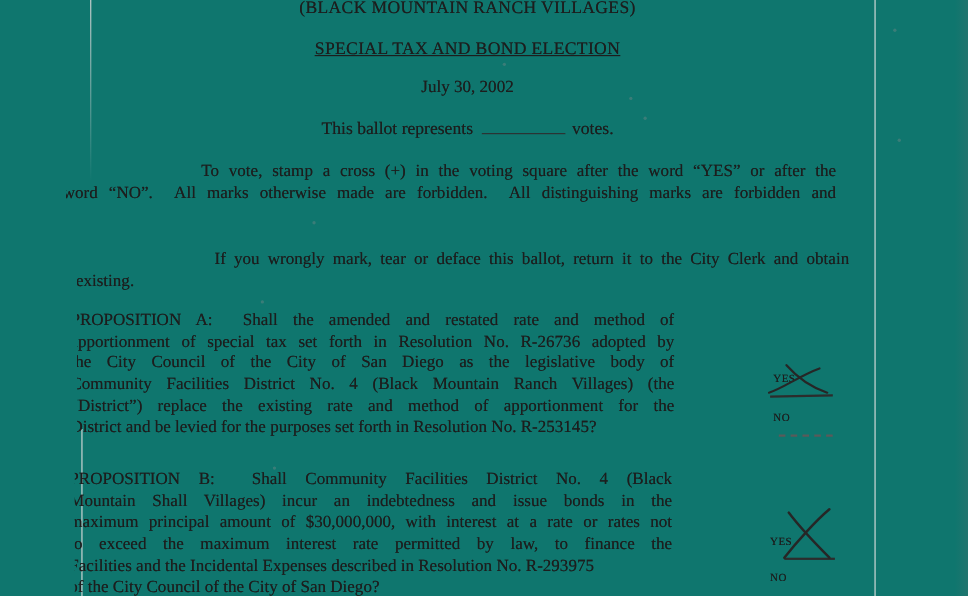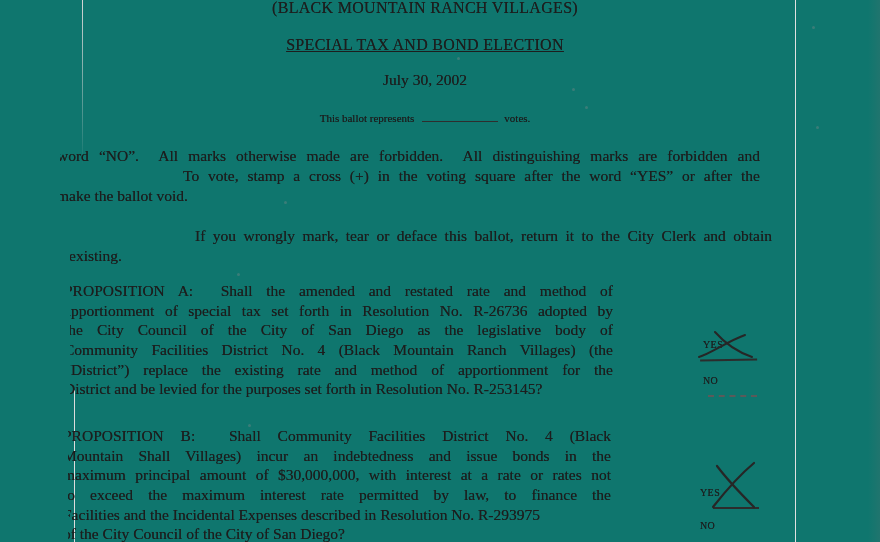--- a/index.html
+++ b/index.html
@@ -8,21 +8,21 @@
     background:#0f766e;
     font-family:"Liberation Serif","DejaVu Serif",serif;
     color:#1d1d1d;
     text-shadow:0 0 .5px rgba(25,25,25,.75);
   }
   
   .h{position:absolute;left:60px;width:730px;text-align:center;line-height:20px;}
   .h1{top:-2px;font-size:16px;letter-spacing:.3px;}
   .h2{top:35px;font-size:16px;letter-spacing:.3px;text-decoration:underline;}
   .h3{top:70px;font-size:15.5px;}
-  .ballot-line{top:108px;font-size:11px;}
+  .ballot-line{top:108px;font-size:16px;}
   .votes-blank{display:inline-block;width:76px;height:13px;border-bottom:1.5px solid #2e2e2e;margin:0 6px 0 8px;}
   
   .clip{position:absolute;overflow:hidden;font-size:15.5px;}
   .clip .inner{position:relative;}
   .para1{left:60px;top:146px;width:700px;}
   .para1 .inner{margin-left:-3px;width:703px;}
   .para2{left:70px;top:226px;width:702px;}
   .para2 .inner{margin-left:-1px;width:703px;}
   .propA{left:70px;top:281px;width:543px;}
   .propA .inner{margin-left:-6px;width:549px;}
@@ -75,23 +75,22 @@
   <div class="h h1">(BLACK MOUNTAIN RANCH VILLAGES)</div>
   <div class="h h2">SPECIAL TAX AND BOND ELECTION</div>
   <div class="h h3">July 30, 2002</div>
 
   <div class="h ballot-line">
     <span>This ballot represents</span><span class="votes-blank"></span><span>votes.</span>
   </div>
 
   <div class="clip para1">
     <div class="inner">
+      <div class="jline indent1">To vote, stamp a cross (+) in the voting square after the word “YES” or after the</div>
       <div class="jline">word “NO”.&nbsp; All marks otherwise made are forbidden.&nbsp; All distinguishing marks are forbidden and</div>
-      <div class="jline indent1">To vote, stamp a cross (+) in the voting square after the word “YES” or after the</div>
-      <div class="jline last">make the ballot void.</div>
     </div>
   </div>
 
   <div class="clip para2">
     <div class="inner">
       <div class="jline indent1">If you wrongly mark, tear or deface this ballot, return it to the City Clerk and obtain</div>
       <div class="jline last">existing.</div>
     </div>
   </div>
 

